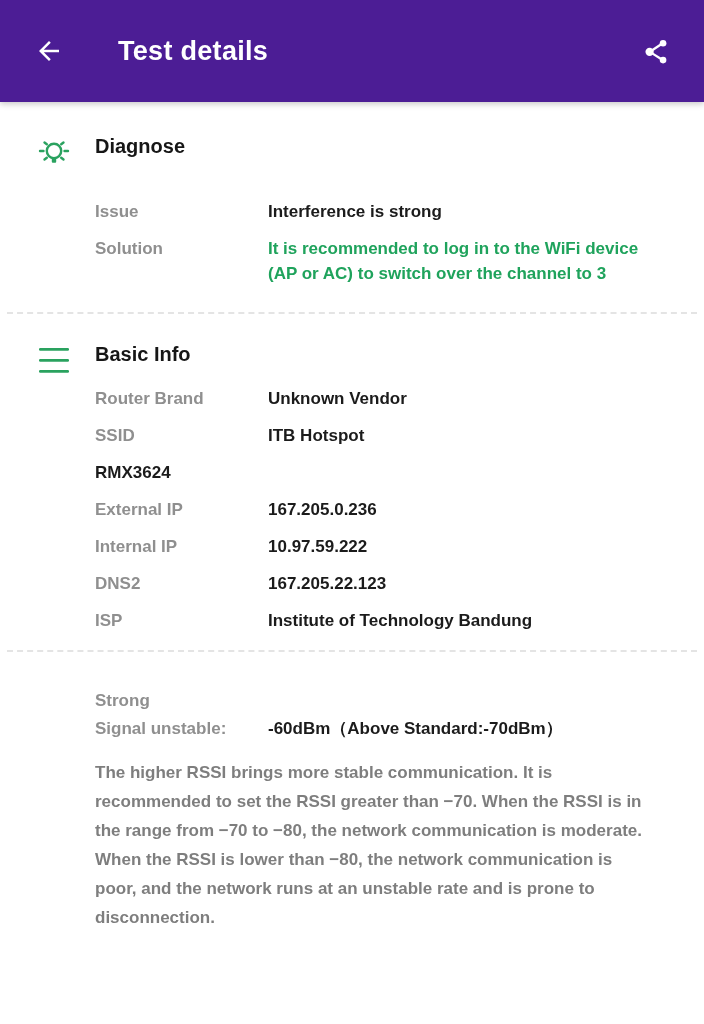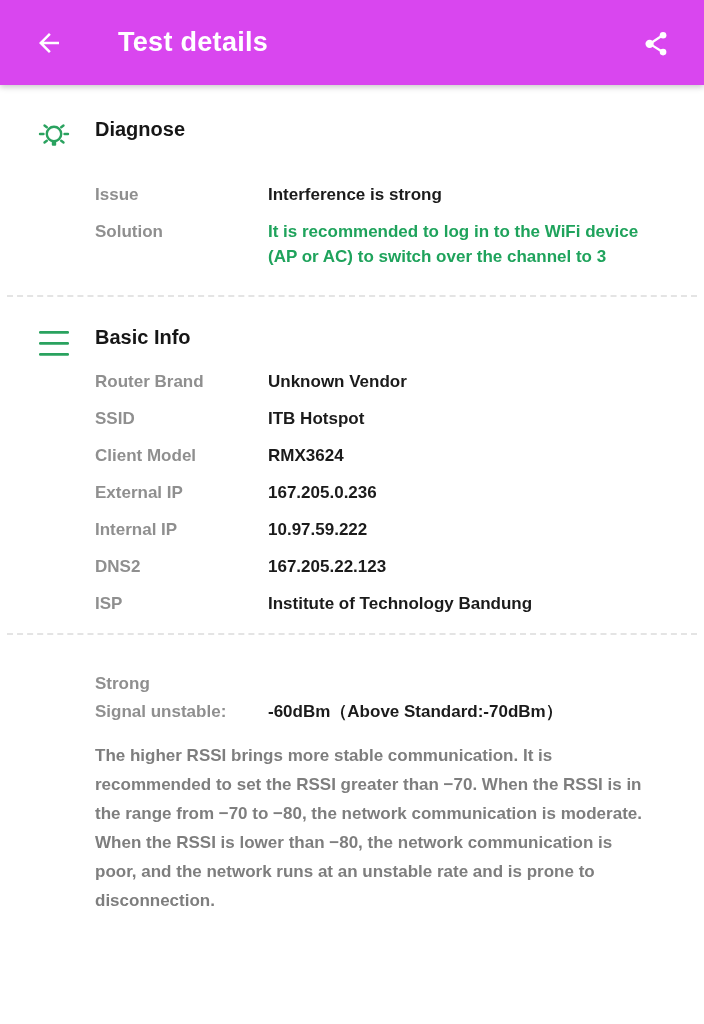--- a/index.html
+++ b/index.html
@@ -7,22 +7,22 @@
   body {
     font-family: "Liberation Sans", sans-serif;
     background: #ffffff;
     color: #1b1b1b;
     width: 704px;
     height: 1024px;
     overflow: hidden;
   }
   
   .header {
-    height: 85px;
-    background: #d946ef;
+    height: 102px;
+    background: #4c1d95;
     display: flex;
     align-items: center;
     padding: 0 28px 0 32px;
     box-shadow: 0 2px 6px rgba(0,0,0,0.22);
     position: relative;
     z-index: 2;
   }
   .back-btn {
     width: 34px; height: 34px;
     display: flex; align-items: center; justify-content: center;
@@ -175,21 +175,20 @@
   <div class="rows">
     <div class="row">
       <span class="row-label">Router Brand</span>
       <span class="row-value">Unknown Vendor</span>
     </div>
     <div class="row">
       <span class="row-label">SSID</span>
       <span class="row-value">ITB Hotspot</span>
     </div>
     <div class="row">
-      <span class="row-label">Client Model</span>
       <span class="row-value">RMX3624</span>
     </div>
     <div class="row">
       <span class="row-label">External IP</span>
       <span class="row-value">167.205.0.236</span>
     </div>
     <div class="row">
       <span class="row-label">Internal IP</span>
       <span class="row-value">10.97.59.222</span>
     </div>

